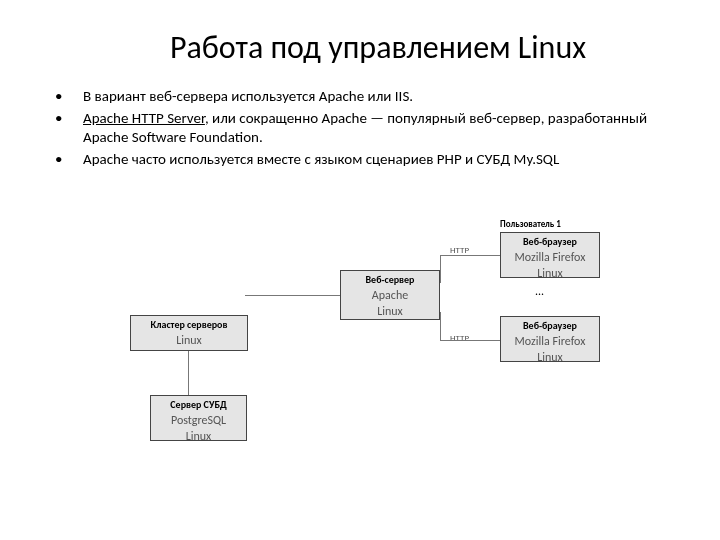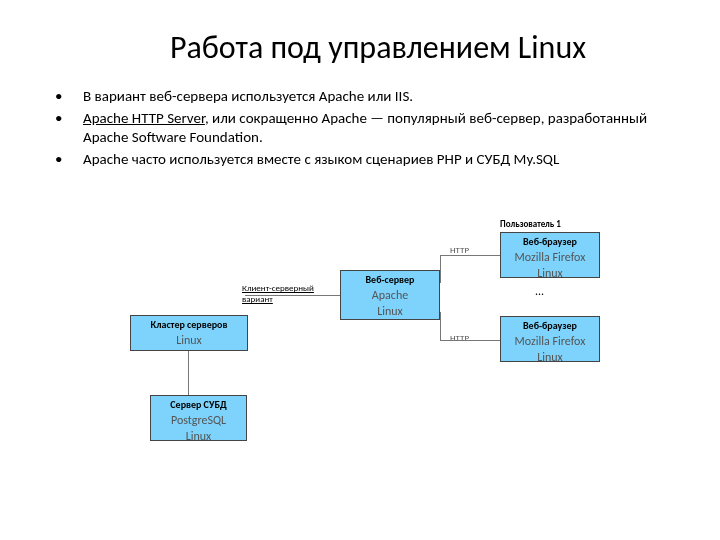--- a/index.html
+++ b/index.html
@@ -45,21 +45,21 @@
     left: 0;
     top: 220px;
     width: 720px;
     height: 320px;
     font-size: 10px;
   }
   .dbox {
     position: absolute;
     border: 1px solid #444;
     text-align: center;
-    background: #7dd3fc;
+    background: #e5e5e5;
     box-sizing: border-box;
     padding: 2px 4px;
     line-height: 1.3;
   }
   .dbox .btitle { font-weight: bold; font-size: 10px; margin-bottom: 2px;}
   .dbox .bline { font-size: 12px; color:#555;}
   .lbl {
     position: absolute;
     font-size: 9px;
     text-align: left;
@@ -123,21 +123,20 @@
 
   <div class="dbox" style="left:150px;top:175px;width:97px;height:46px;">
     <div class="btitle">Сервер СУБД</div>
     <div class="bline">PostgreSQL</div>
     <div class="bline">Linux</div>
   </div>
 
   <div class="lbl" style="left:450px;top:24px;">HTTP</div>
   <div class="lbl" style="left:450px;top:112px;">HTTP</div>
 
-  <div class="lbl" style="left:242px;top:62px;width:100px;text-decoration:underline;color:#000;">Клиент-серверный вариант</div>
 
   <div class="conn" style="left:440px;top:35px;width:60px;height:1px;"></div>
   <div class="conn" style="left:440px;top:35px;width:1px;height:28px;"></div>
   <div class="conn" style="left:440px;top:120px;width:60px;height:1px;"></div>
   <div class="conn" style="left:440px;top:92px;width:1px;height:28px;"></div>
   <div class="conn" style="left:245px;top:75px;width:95px;height:1px;"></div>
   <div class="conn" style="left:188px;top:131px;width:1px;height:44px;"></div>
 
 </div>
 

